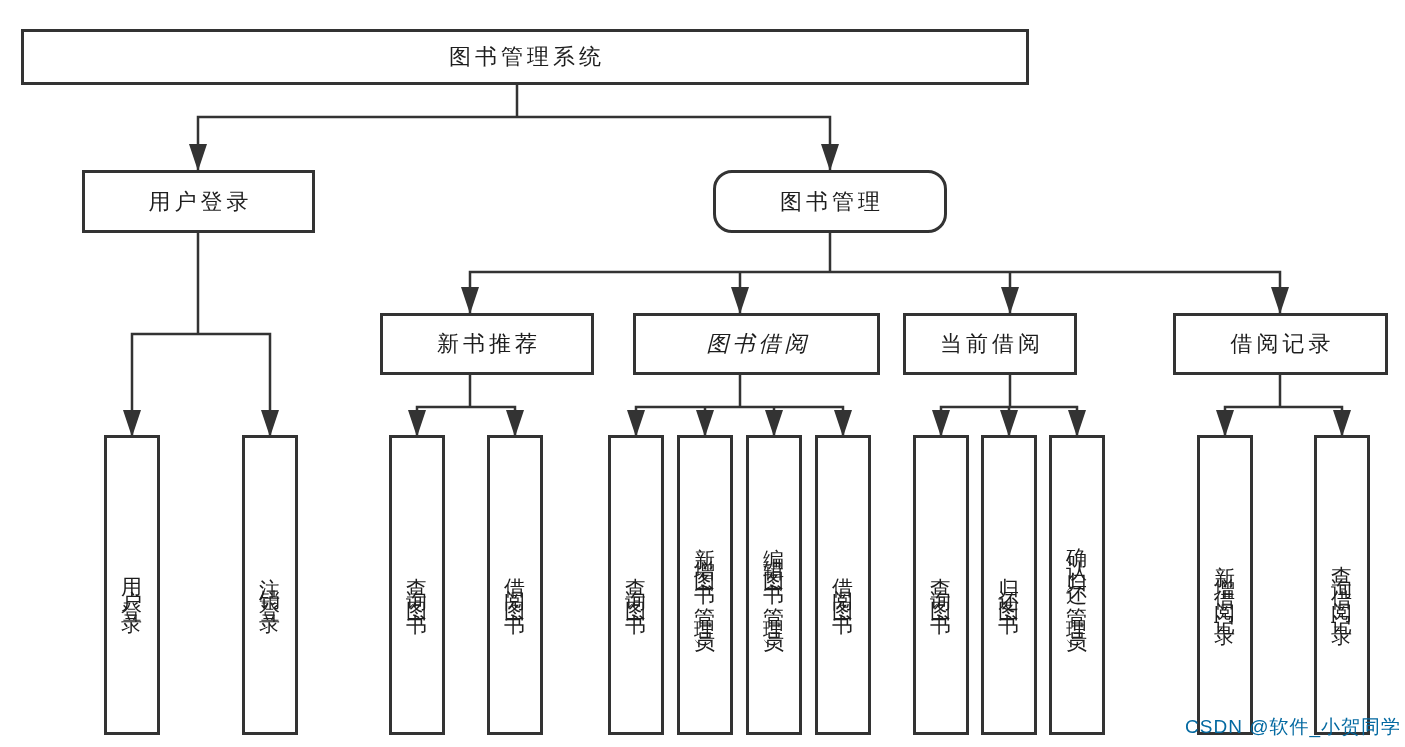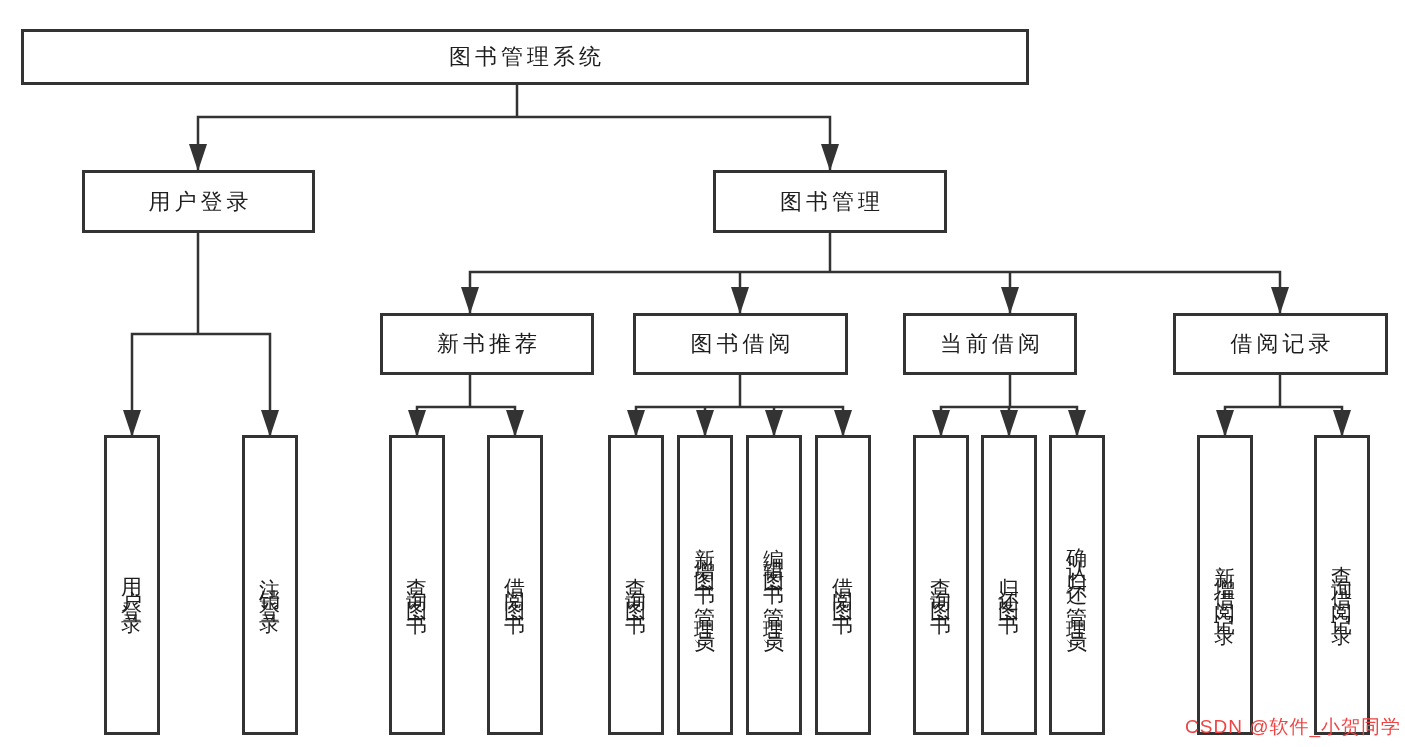--- a/index.html
+++ b/index.html
@@ -47,21 +47,21 @@
   
   .lvl1 { left: 21px;  top: 12px;  width: 1008px; height: 56px; margin-top: 17px; }
   .lvl2 { top: 170px; height: 63px; }
   .lvl3 { top: 313px; height: 62px; }
   .lvl4 { top: 435px; height: 300px; width: 56px; }
   .watermark {
     position: absolute;
     top: 714px;
     right: 4px;
     font-size: 19px;
-    color: #ef4444;
+    color: #0369a1;
     letter-spacing: 1px;
     z-index: 3;
     white-space: nowrap;
   }
 </style>
 </head>
 <body>
 
 <div class="canvas">
 
@@ -96,28 +96,28 @@
       M1333,410 L1351,410 L1342,437 Z"></path>
   </svg>
 
   <div class="box h lvl1">
     <span>图书管理系统</span>
   </div>
 
   <div class="box h lvl2" style="left:82px;width:233px;">
     <span>用户登录</span>
   </div>
-  <div class="box h lvl2" style="left:713px;width:234px;">
+  <div class="box h lvl2" style="left:713px;width:234px;border-radius:19px;">
     <span>图书管理</span>
   </div>
 
   <div class="box h lvl3" style="left:380px;width:214px;">
     <span>新书推荐</span>
   </div>
-  <div class="box h lvl3" style="left:633px;width:215px;">
+  <div class="box h lvl3" style="left:633px;width:247px;font-style:italic;">
     <span>图书借阅</span>
   </div>
   <div class="box h lvl3" style="left:903px;width:174px;">
     <span>当前借阅</span>
   </div>
   <div class="box h lvl3" style="left:1173px;width:215px;">
     <span>借阅记录</span>
   </div>
 
   <div class="box v lvl4" style="left:104px;">

